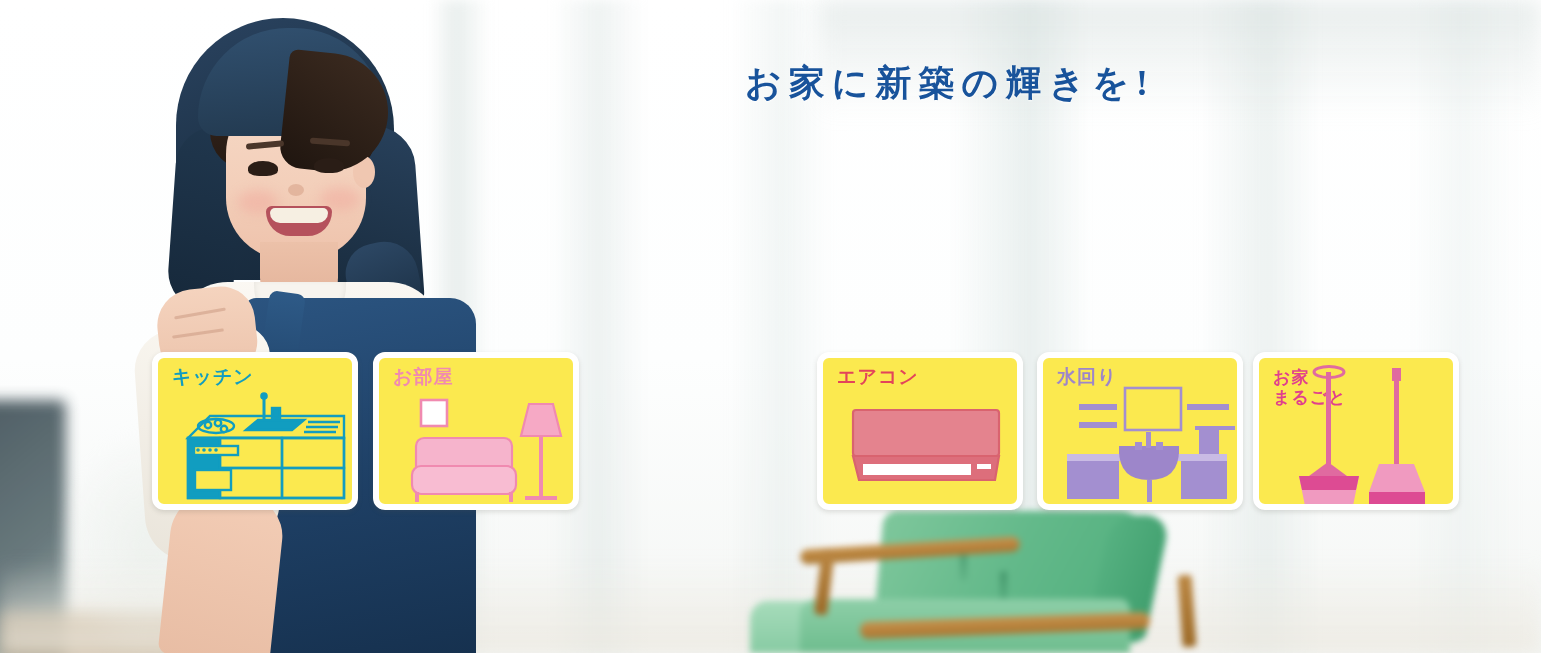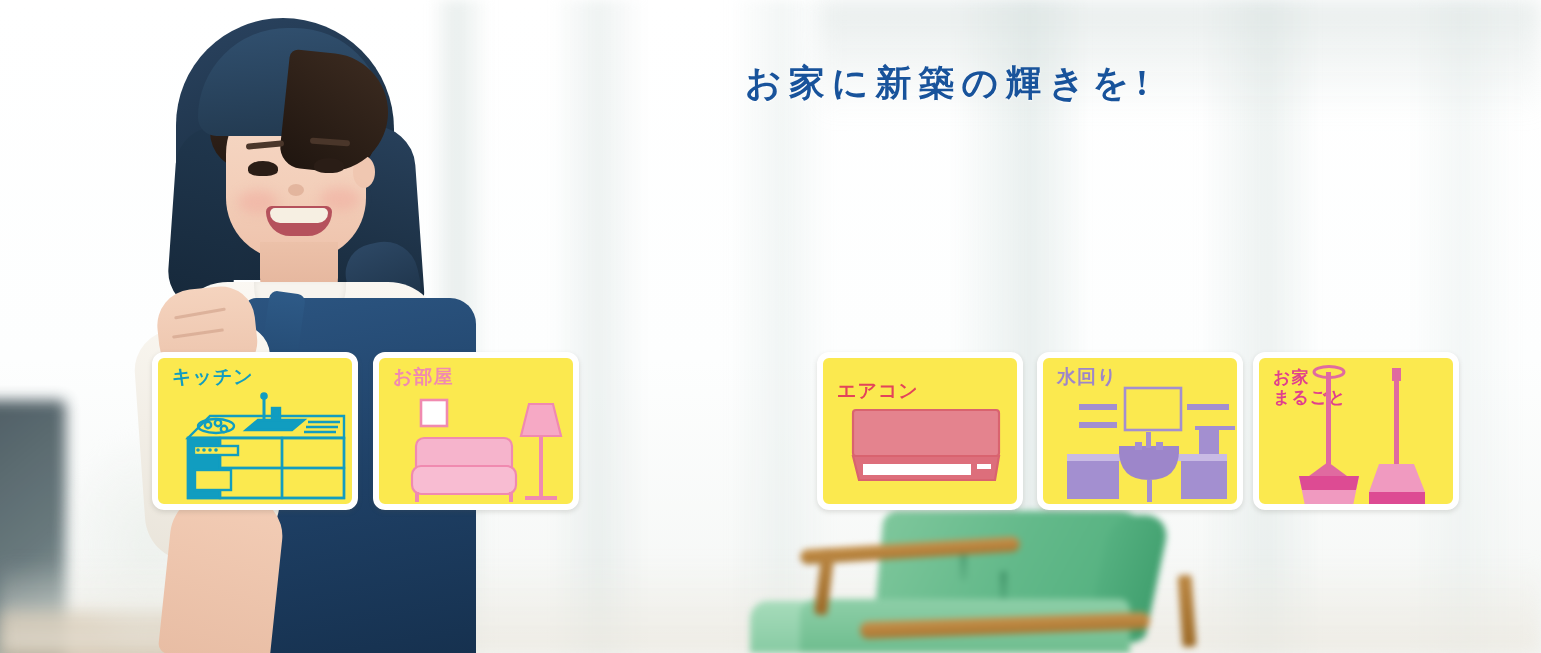--- a/index.html
+++ b/index.html
@@ -306,21 +306,21 @@
   #card-room     { left:373px; }
   #card-washer   { left:595px; }
   #card-aircon   { left:817px; }
   #card-water    { left:1037px;text-decoration:underline; }
   #card-whole    { left:1253px; }
 
   
   #card-kitchen .cap { color:#119dc0; }
   #card-room    .cap { color:#f08ab0; }
   #card-washer  .cap { color:#f09a17; }
-  #card-aircon  .cap { color:#e3445a;margin-top:14px; }
+  #card-aircon  .cap { color:#e3445a; }
   #card-water   .cap { color:#9d86ca; }
   #card-whole   .cap { color:#e0408d; font-size:17px; top:10px; }
 
   svg { display:block; }
 </style>
 </head>
 <body>
 
 <div id="stage">
 

